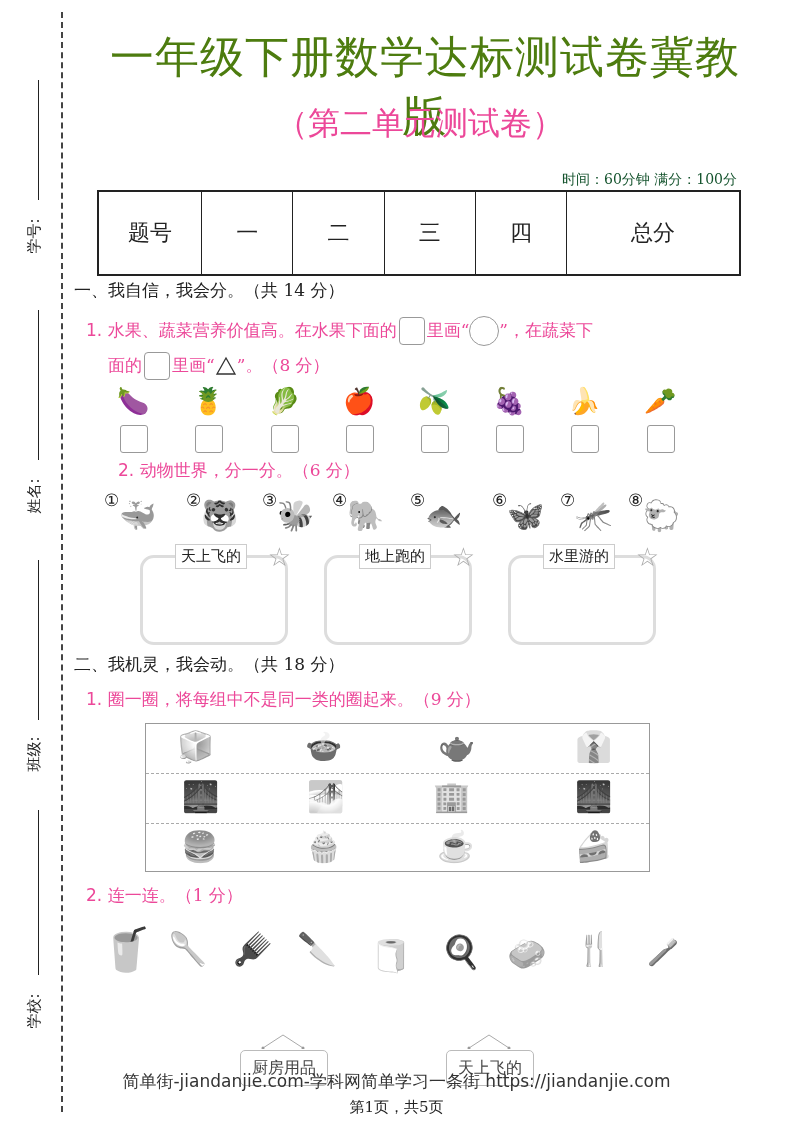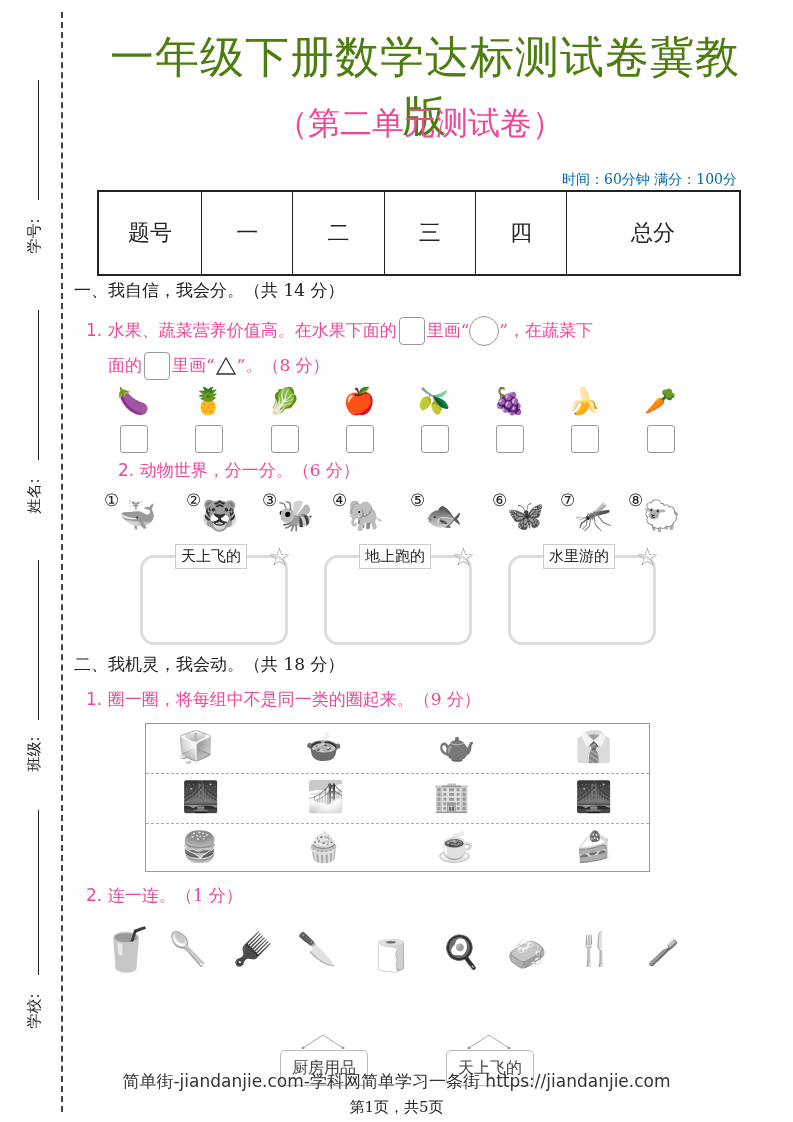--- a/index.html
+++ b/index.html
@@ -9,21 +9,21 @@
          border-left:2px dashed #444; }
   .margin-field { position:absolute; left:16px; width:30px; }
   .margin-field .rule { position:absolute; left:22px; width:1px; background:#222; }
   .margin-field .lbl { position:absolute; left:4px; width:28px; font-family:"DejaVu Sans", sans-serif;
          font-size:15px; transform:rotate(-90deg); transform-origin:center; white-space:nowrap; text-align:center; }
 
   .title { position:absolute; left:100px; top:28px; width:650px; text-align:center;
          font-size:44px; letter-spacing:1px; font-weight:normal; color:#4d7c0f; }
   .subtitle { position:absolute; left:250px; top:102px; width:340px; text-align:center;
          font-size:32px; color:#ec4899; }
-  .meta { position:absolute; right:56px; top:171px; font-size:14px; color:#0369a1; }
+  .meta { position:absolute; right:56px; top:171px; font-size:14px; color:#14532d; }
 
   table.score { position:absolute; left:97px; top:190px; width:644px; height:86px;
          border-collapse:collapse; border:2px solid #222; }
   table.score td { border:1.5px solid #222; text-align:center; font-size:22px;
          font-family:"DejaVu Sans", sans-serif; height:40px; }
 
   .section { position:absolute; left:74px; font-size:17px; color:#222; }
   .q { position:absolute; left:86px; font-size:17px; color:#ec4899; font-family:"DejaVu Serif", serif; }
   .q .num { font-family:"DejaVu Sans", sans-serif; }
   .inline-box { display:inline-block; width:24px; height:26px; border:1px solid #999;
@@ -241,21 +241,21 @@
   <div class="tool" style="left:73px;top:15px;">🥄</div>
   <div class="tool" style="left:138px;top:15px;">🪮</div>
   <div class="tool" style="left:202px;top:15px;">🔪</div>
   <div class="tool" style="left:276px;top:22px;">🧻</div>
   <div class="tool" style="left:346px;top:18px;">🍳</div>
   <div class="tool" style="left:412px;top:20px;">🧼</div>
   <div class="tool" style="left:480px;top:15px;">🍴</div>
   <div class="tool" style="left:552px;top:22px;font-size:26px;">🪥</div>
 </div>
 
-<div class="hang-sign" style="left:240px;margin-left:40px;">
+<div class="hang-sign" style="left:240px;">
   <svg class="rope" viewBox="0 0 44 16">
       <polyline points="2,15 22,2 42,15" fill="none" stroke="#aaa" stroke-width="1"></polyline>
       <circle cx="2" cy="15" r="1.5" fill="#999"></circle>
       <circle cx="42" cy="15" r="1.5" fill="#999"></circle>
     </svg>
   <span>厨房用品</span>
 </div>
 <div class="hang-sign" style="left:446px;">
   <svg class="rope" viewBox="0 0 44 16">
       <polyline points="2,15 22,2 42,15" fill="none" stroke="#aaa" stroke-width="1"></polyline>

